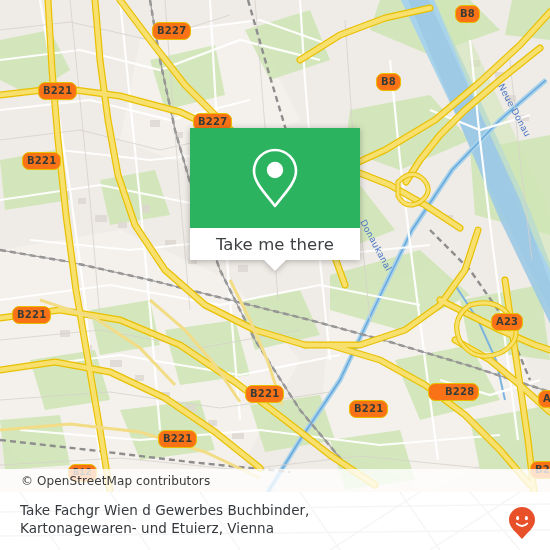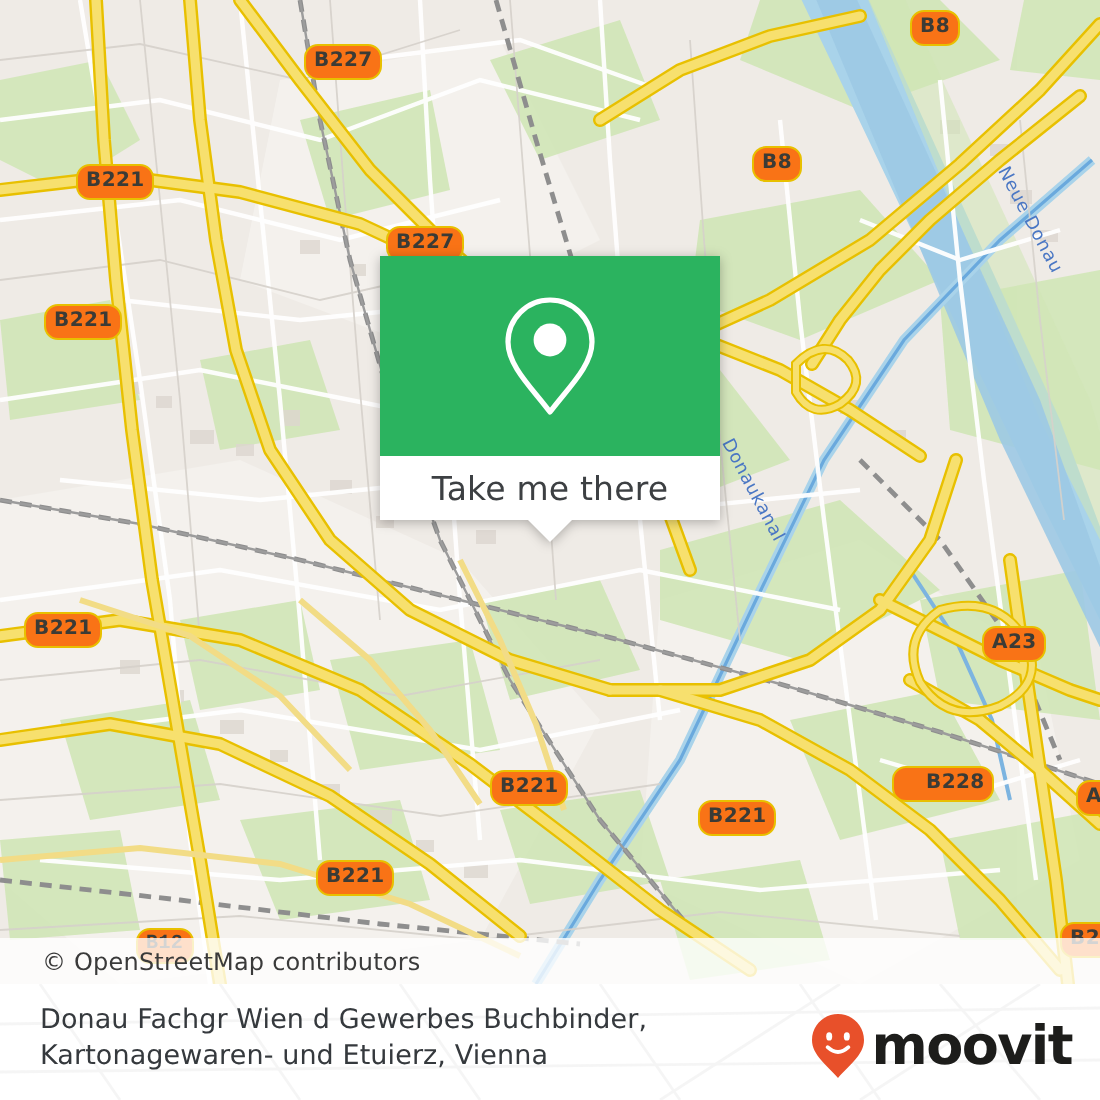--- a/index.html
+++ b/index.html
@@ -365,21 +365,21 @@
 
     <div class="shield" style="left:152px; top:22px;">B227</div>
     <div class="shield" style="left:455px; top:5px;">B8</div>
     <div class="shield" style="left:376px; top:73px;">B8</div>
     <div class="shield" style="left:38px;  top:82px;">B221</div>
     <div class="shield" style="left:193px; top:113px;">B227</div>
     <div class="shield" style="left:22px;  top:152px;">B221</div>
     <div class="shield" style="left:12px;  top:306px;">B221</div>
     <div class="shield" style="left:491px; top:313px;">A23</div>
     <div class="shield" style="left:245px; top:385px;">B221</div>
-    <div class="shield" style="left:446px; top:383px;padding-left:16px;">B228</div>
+    <div class="shield" style="left:428px; top:383px;padding-left:16px;">B228</div>
     <div class="shield" style="left:538px; top:390px;">A4</div>
     <div class="shield" style="left:349px; top:400px;">B221</div>
     <div class="shield" style="left:158px; top:430px;">B221</div>
     <div class="shield" style="left:530px; top:461px;">B22</div>
     <div class="shield" style="left:68px;  top:464px;font-family:Liberation Mono, monospace;">B12</div>
 
     <div class="water-label" style="left:505px; top:82px;  transform: rotate(62deg);">Neue Donau</div>
     <div class="water-label" style="left:367px; top:218px; transform: rotate(62deg);">Donaukanal</div>
 
     <div id="callout">
@@ -410,26 +410,25 @@
         <path d="M300 0 L340 58"></path>
         <path d="M400 0 L440 58"></path>
         <path d="M470 0 L520 58"></path>
         <path d="M0 20 L550 12"></path>
         <path d="M0 44 L550 38"></path>
         <path d="M330 58 L420 0"></path>
         <path d="M430 58 L520 0"></path>
       </g>
     </svg>
 
-    <div id="footer-title">Donau Fachgr Wien d Gewerbes Buchbinder, Kartonagewaren- und Etuierz, Vienna</div>
+    <div id="footer-title">Take Fachgr Wien d Gewerbes Buchbinder, Kartonagewaren- und Etuierz, Vienna</div>
 
     <div id="brand">
       <svg width="28" height="34" viewBox="0 0 28 34" aria-hidden="true">
         <path d="M14 1 C6.8 1 1 6.8 1 14 C1 21.5 8.5 26.5 14 33 C19.5 26.5 27 21.5 27 14 C27 6.8 21.2 1 14 1 Z" fill="#e8502a"></path>
         <ellipse cx="9.6" cy="12.2" rx="1.5" ry="2.1" fill="#ffffff"></ellipse>
         <ellipse cx="18.4" cy="12.2" rx="1.5" ry="2.1" fill="#ffffff"></ellipse>
         <path d="M8.8 17.6 Q14 22.4 19.2 17.6" fill="none" stroke="#ffffff" stroke-width="1.9" stroke-linecap="round"></path>
       </svg>
-      <span id="brand-word">moovit</span>
     </div>
   </div>
 
 </div>
 
 </body></html>

